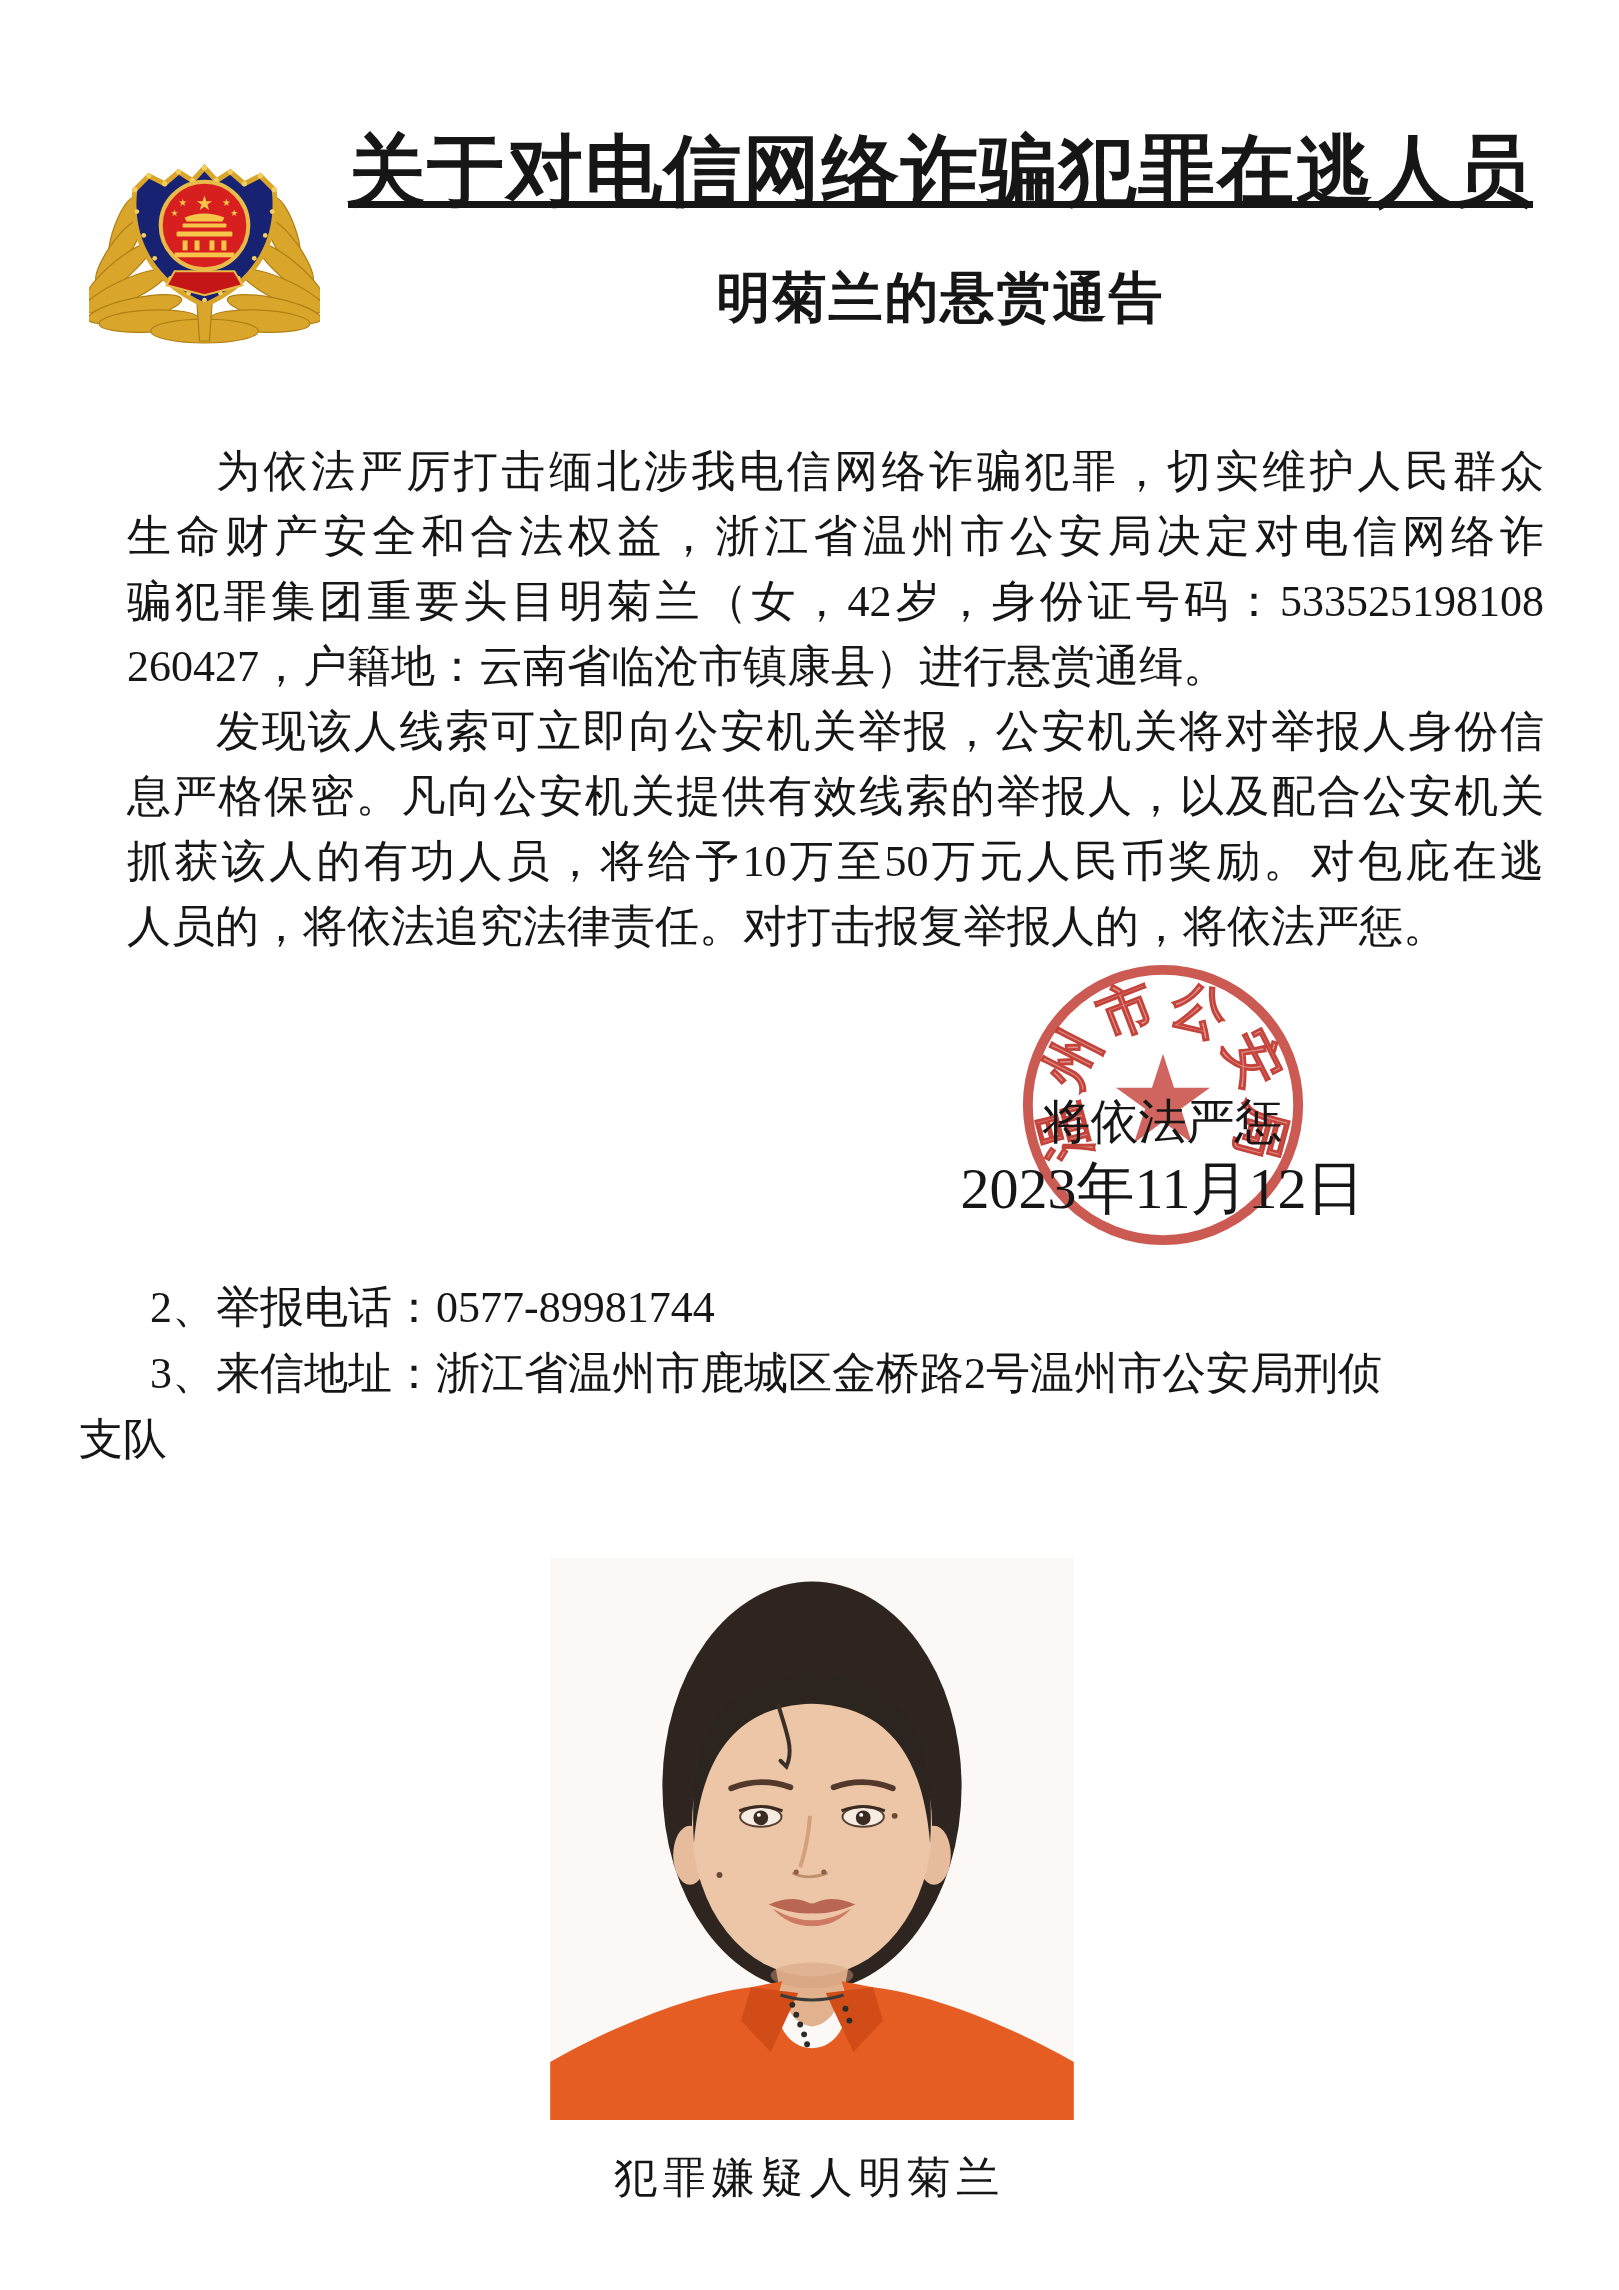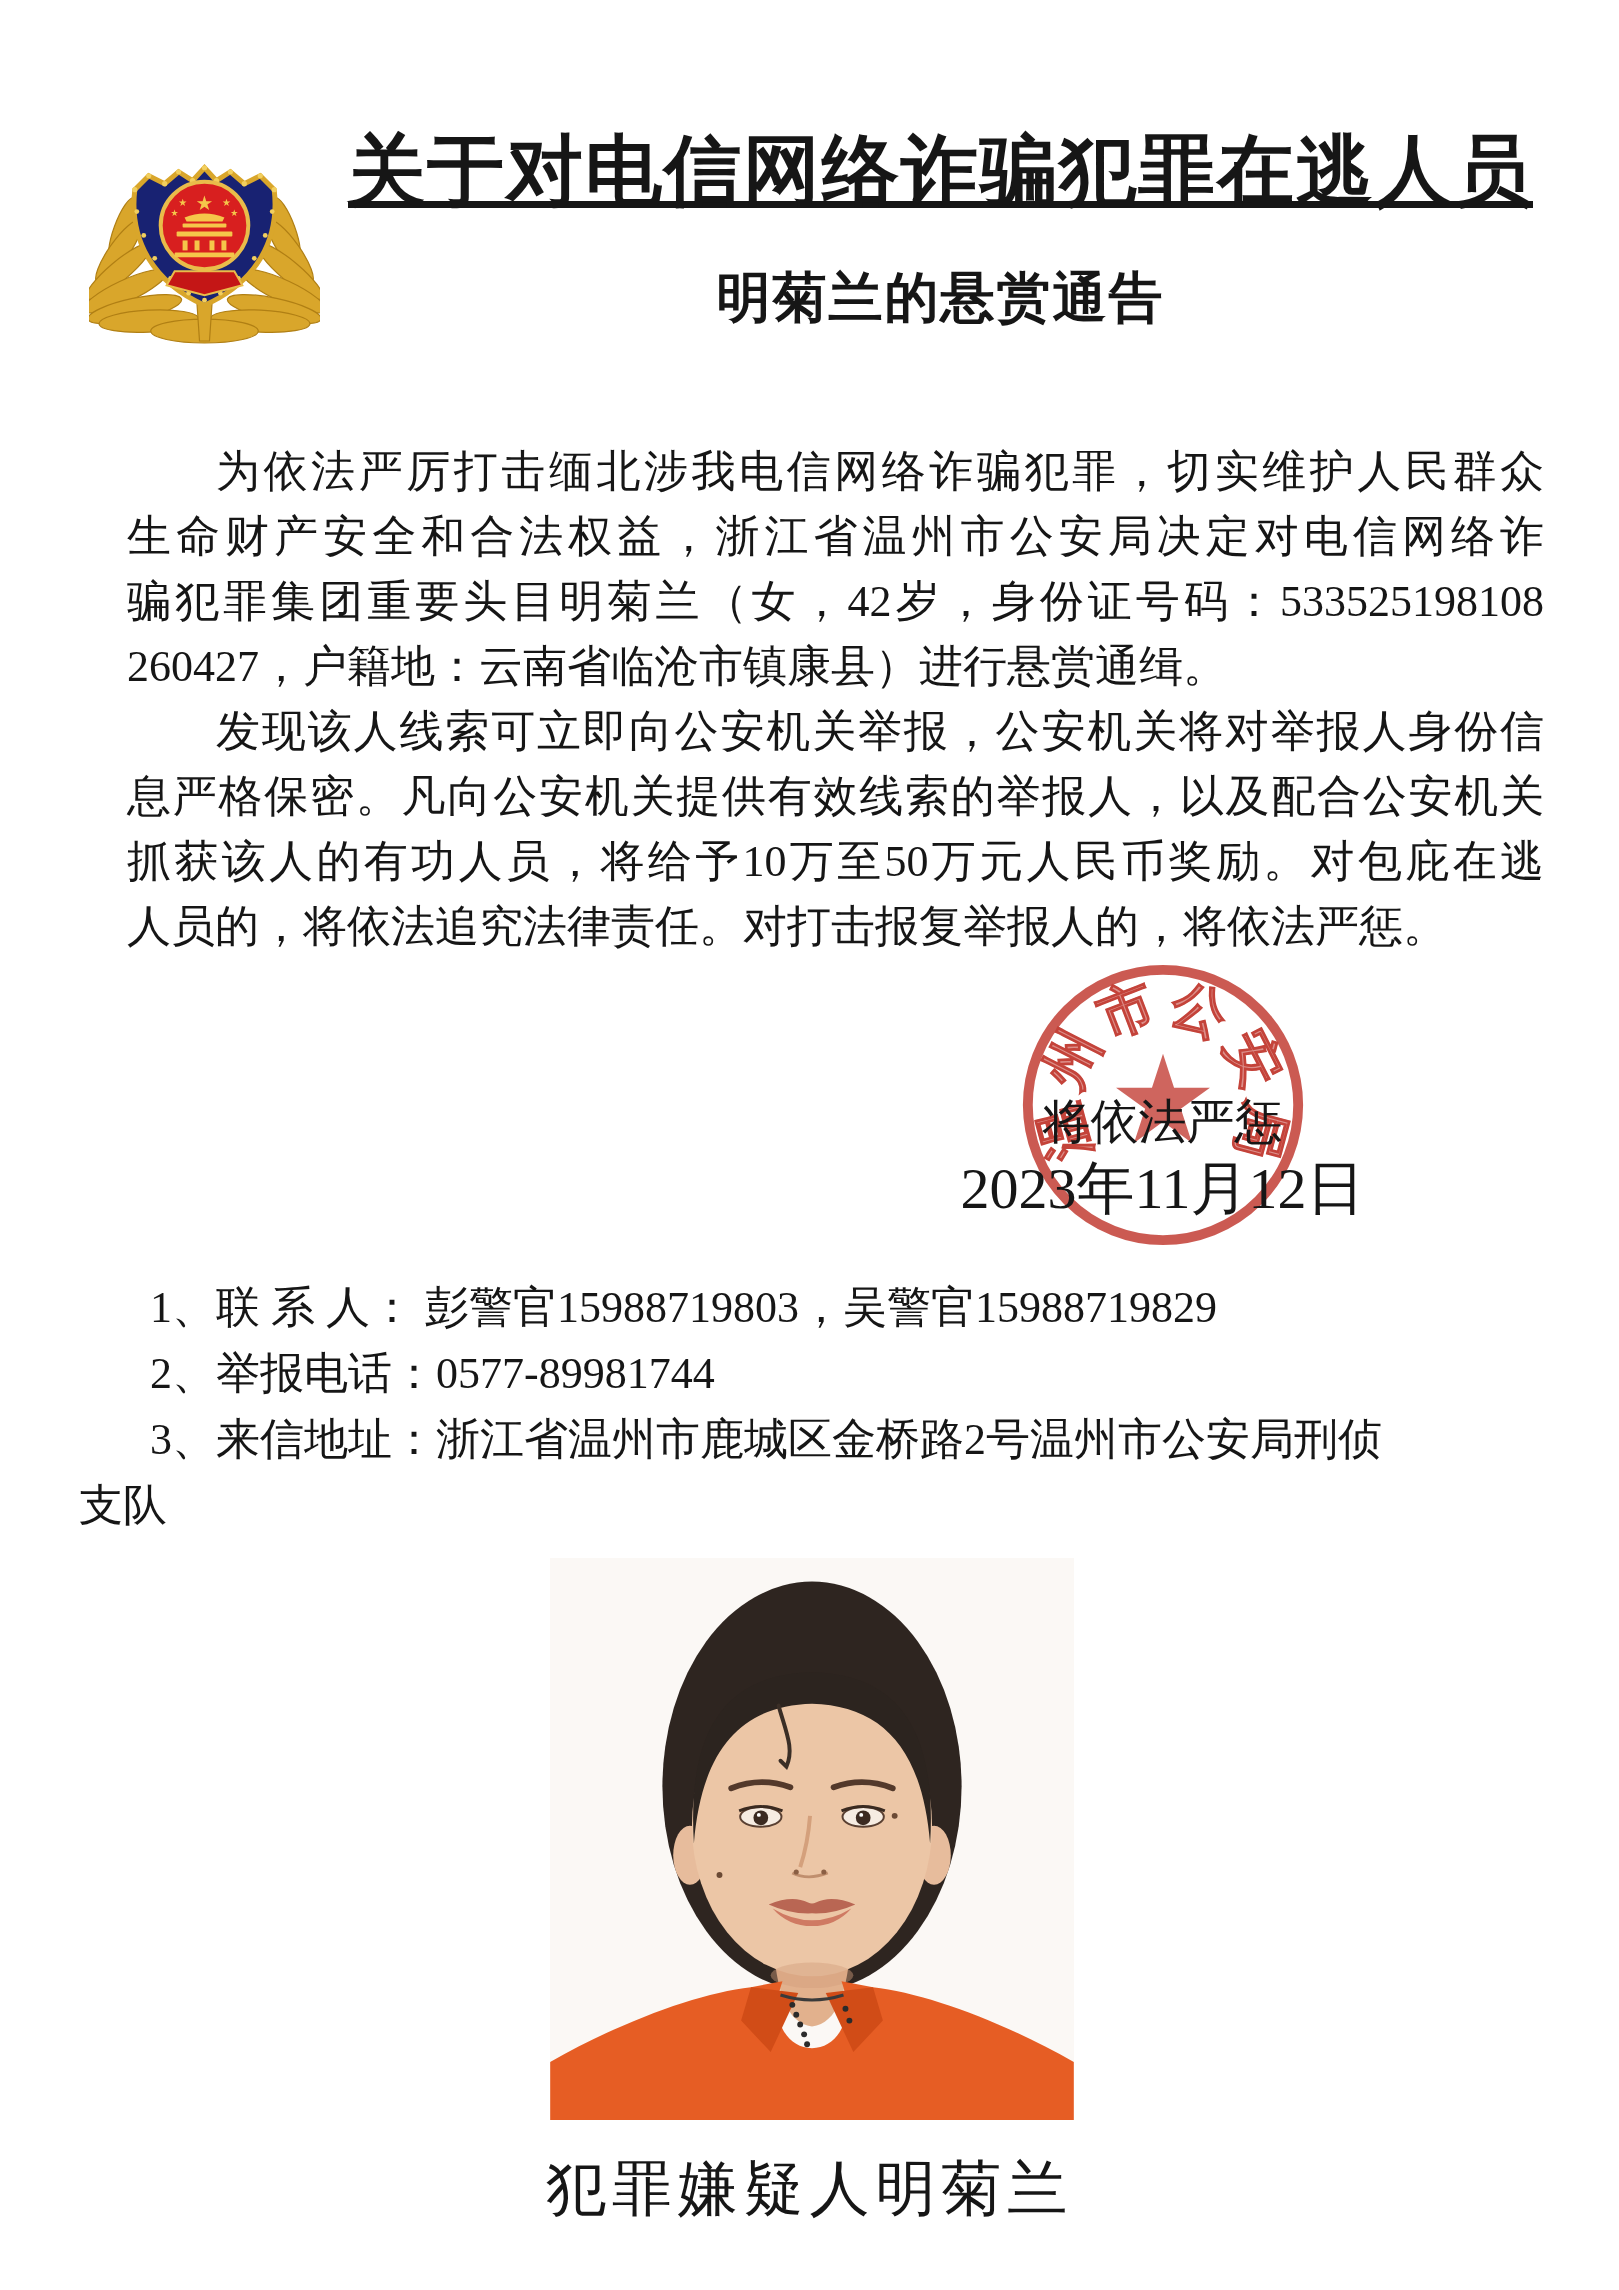--- a/index.html
+++ b/index.html
@@ -21,21 +21,21 @@
   .sigblock{position:absolute;left:946px;top:1088px;width:433px;text-align:center;line-height:67px;}
   .sig-agency{font-size:48px;}
   .sig-date{font-size:58px;}
   
   .contacts{position:absolute;left:79px;top:1275px;width:1478px;}
   .cline{height:66px;line-height:66px;font-size:44px;white-space:nowrap;}
   .cline.indent{text-indent:71px;}
   
   .photo{position:absolute;left:550px;top:1558px;width:524px;height:562px;background:#fbf8f5;}
   .caption{position:absolute;left:0;top:2149px;width:1619px;text-align:center;
-           font-size:60px;letter-spacing:5.9px;}
+           font-size:43px;letter-spacing:5.9px;}
 </style>
 </head>
 <body>
 
 <div class="page">
 
   <svg class="emblem" viewBox="0 0 232 235" aria-hidden="true">
     <g fill="#d9a62b" stroke="#b07f14" stroke-width="1.2">
       <ellipse cx="34" cy="120" rx="34" ry="9" transform="rotate(-70 34 120)"></ellipse>
       <ellipse cx="30" cy="142" rx="38" ry="10" transform="rotate(-55 30 142)"></ellipse>
@@ -128,21 +128,20 @@
       <text x="150" y="66" transform="rotate(105 150 150)">局</text>
     </g>
   </svg>
 
   <div class="sigblock">
     <div class="sig-agency">将依法严惩</div>
     <div class="sig-date">2023年11月12日</div>
   </div>
 
   <div class="contacts">
-    <div class="cline indent">1、联 系 人： 彭警官15988719803，吴警官15988719829</div>
     <div class="cline indent">2、举报电话：0577-89981744</div>
     <div class="cline indent">3、来信地址：浙江省温州市鹿城区金桥路2号温州市公安局刑侦</div>
     <div class="cline">支队</div>
   </div>
 
   <svg class="photo" viewBox="0 0 532 571" aria-hidden="true">
     <rect x="0" y="0" width="532" height="571" fill="#fbf8f5"></rect>
     <ellipse cx="266" cy="232" rx="152" ry="208" fill="#2e2520"></ellipse>
     <path d="M226,386 C230,442 240,472 266,476 C292,472 302,442 306,386 Z" fill="#e2b18d"></path>
     <ellipse cx="142" cy="302" rx="17" ry="30" fill="#e7bc9c"></ellipse>

